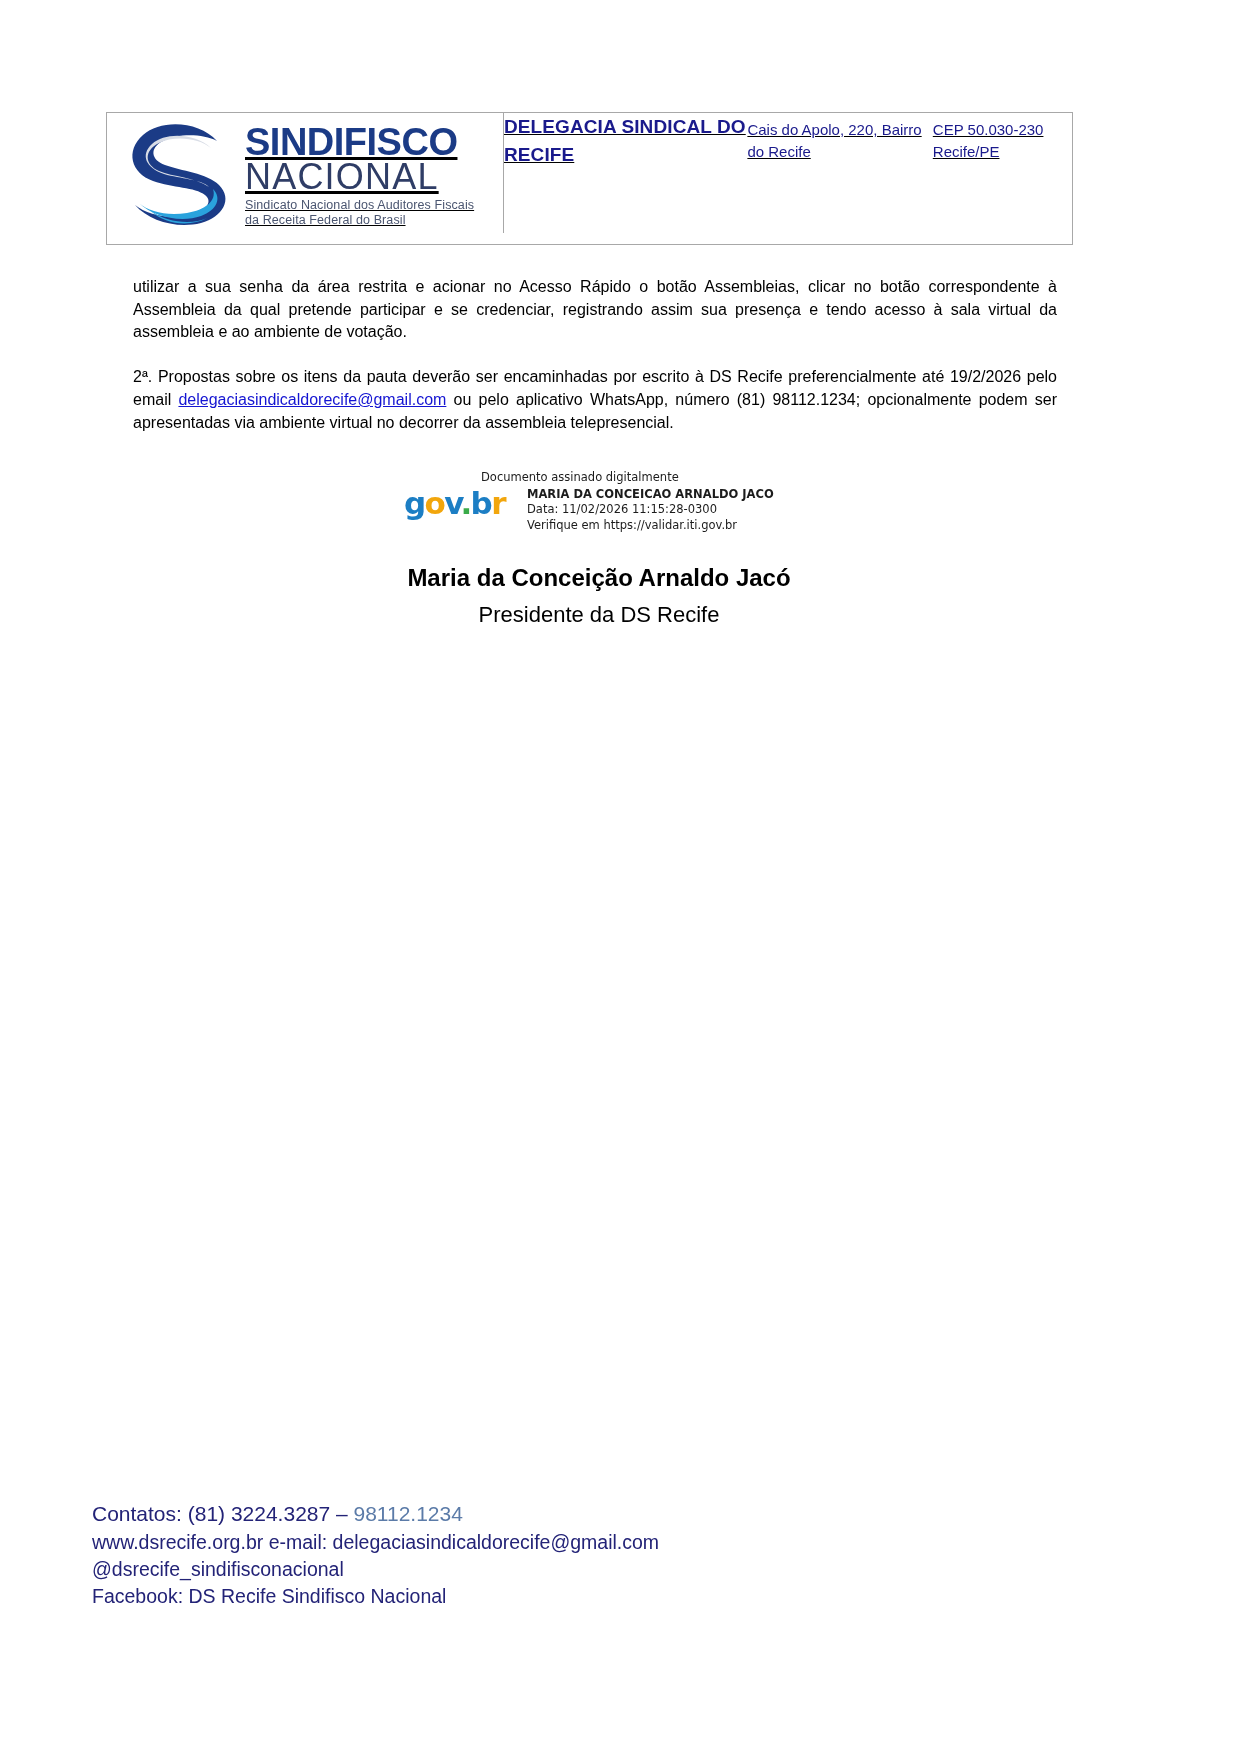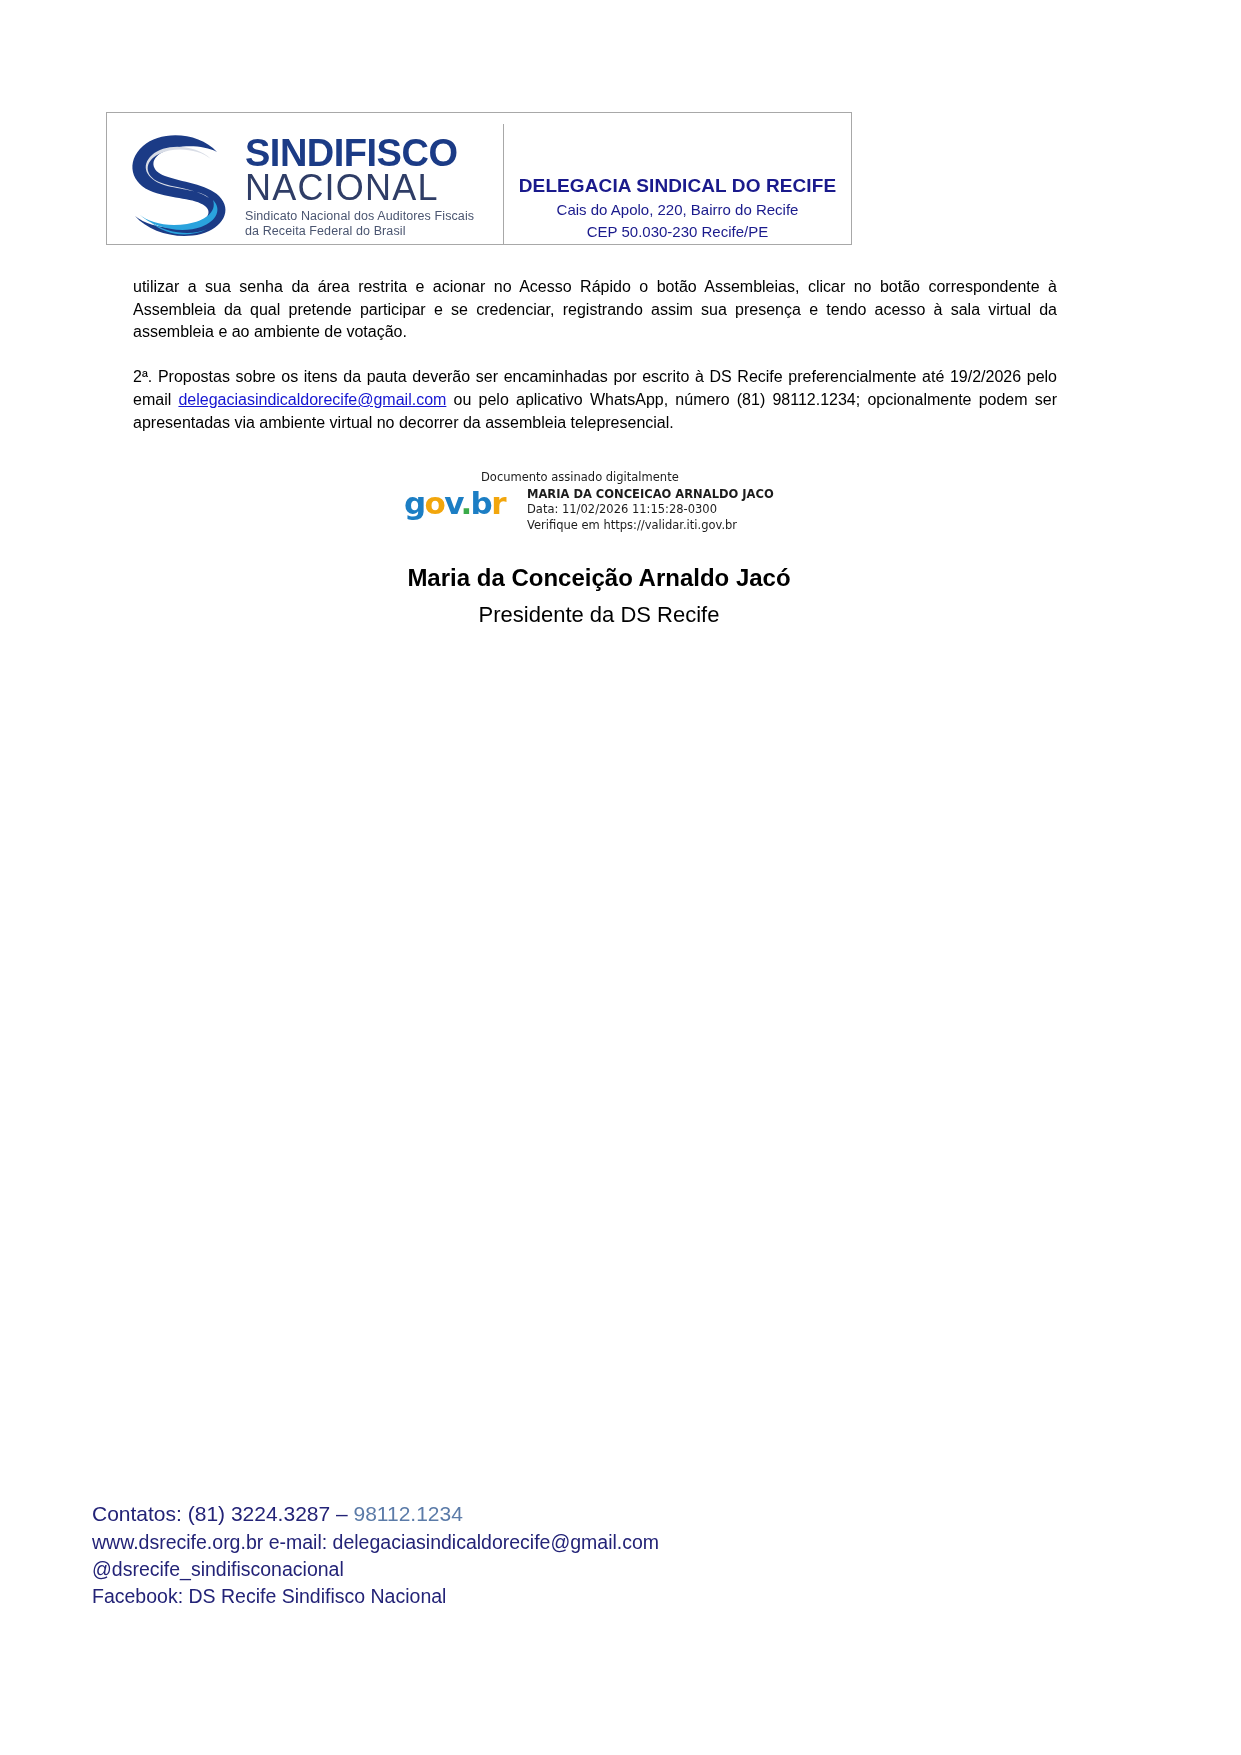--- a/index.html
+++ b/index.html
@@ -14,27 +14,28 @@
     font-family: "Liberation Sans", sans-serif;
     color: #000000;
     overflow: hidden;
   }
 
   
   .header-box {
     position: absolute;
     left: 106px;
     top: 112px;
-    width: 746px;
+    width: 967px;
     height: 133px;
     border: 1px solid #a8a8a8;
     box-sizing: border-box;
     display: flex;
-    align-items: flex-end;
+    align-items: flex-start;
     background: #ffffff;
+    text-decoration: underline;
   }
   .logo-cell {
     width: 397px;
     border-right: 1px solid #a8a8a8;
     box-sizing: border-box;
     position: relative;
     display: flex;
     align-items: center;
     padding-left: 14px;
     overflow: hidden;
@@ -73,21 +74,21 @@
     font-size: 12.5px;
     color: #4a5570;
     line-height: 1.22;
     letter-spacing: 0.1px;
   }
   .logo-sub1 { margin-top: 3px; }
 
   .addr-cell {
     flex: 1;
     display: flex;
-    flex-direction: column;
+    flex-direction: row;
     justify-content: center;
     align-items: center;
     padding-bottom: 2px;
   }
   .addr-title {
     font-size: 19px;
     font-weight: bold;
     color: #1a1a8c;
     line-height: 1.45;
     letter-spacing: 0.1px;

